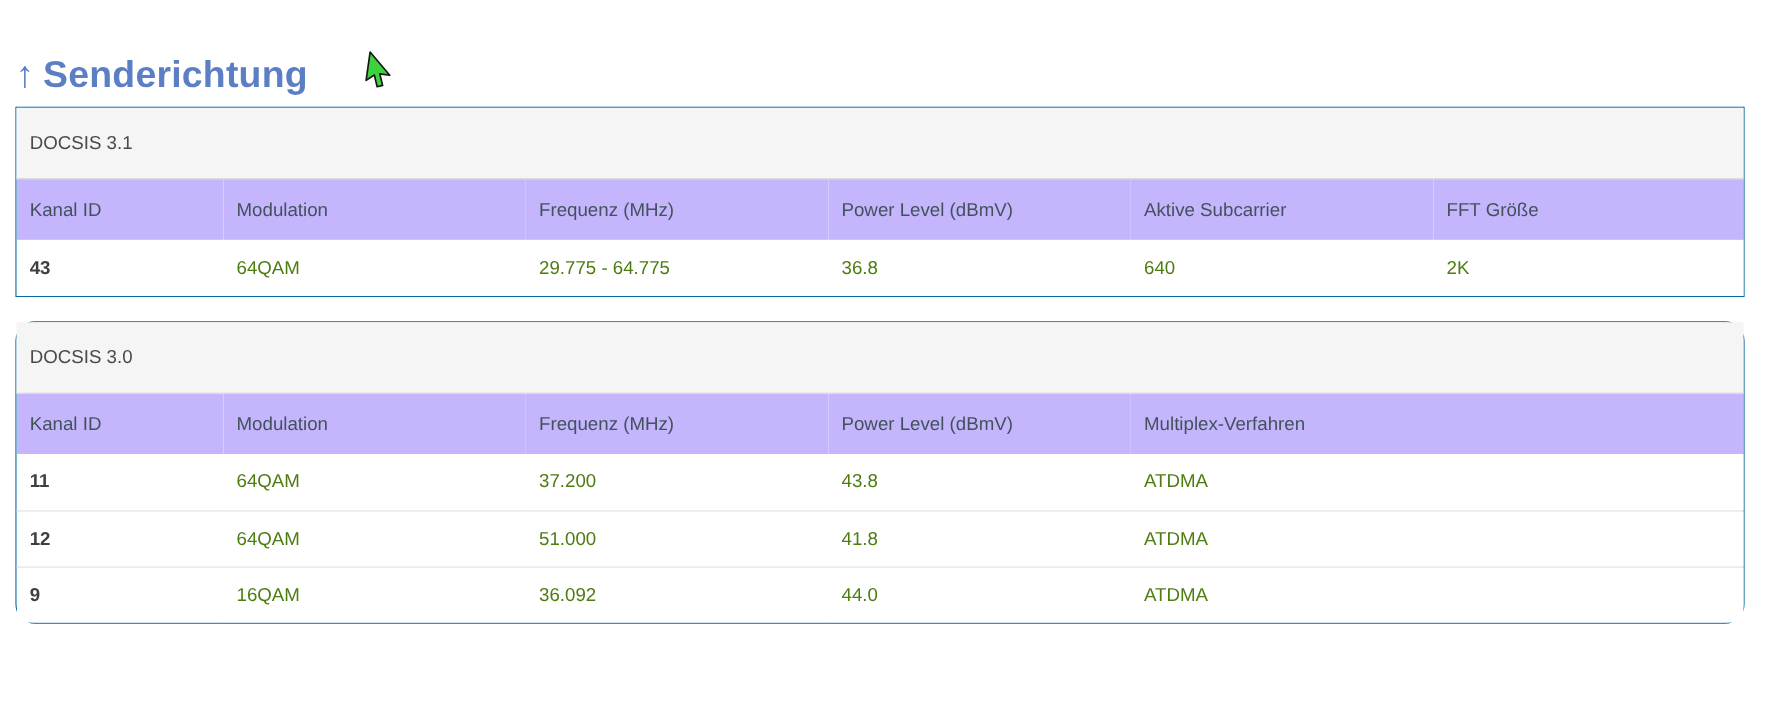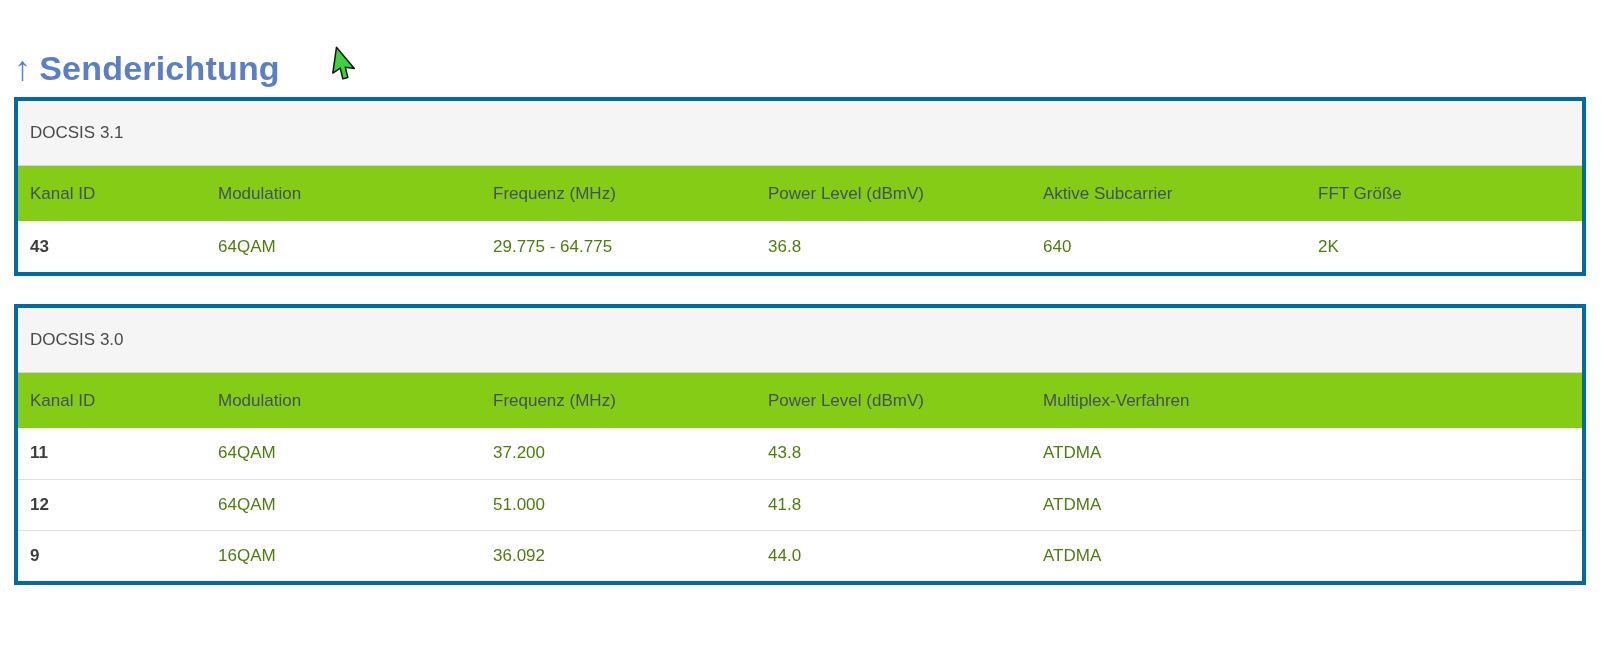--- a/index.html
+++ b/index.html
@@ -22,26 +22,26 @@
     color: #5b7ec4;
     letter-spacing: 0.2px;
     white-space: nowrap;
   }
   .page-title .arrow { margin-right: 8px; }
 
   .table-card {
     position: absolute;
     left: 14px;
     right: 25px;
-    border: 4px solid #0369a1;
+    border: 1px solid #0369a1;
     background: #ffffff;
     box-sizing: border-box;
   }
   .card-docsis31 { top: 97px; }
-  .card-docsis30 { top: 304px; }
+  .card-docsis30 { top: 292px; border-radius: 18px; }
 
   .section-header {
     height: 64px;
     background: #f5f5f5;
     border-bottom: 1px solid #d4d4d4;
     display: flex;
     align-items: center;
     padding-left: 12px;
     font-size: 17px;
     color: #4a4a4a;
@@ -55,21 +55,21 @@
   table.channels th,
   table.channels td {
     text-align: left;
     padding: 0 0 0 12px;
     vertical-align: middle;
     font-size: 17px;
     white-space: nowrap;
     overflow: hidden;
   }
   table.channels thead tr {
-    background: #84cc16;
+    background: #c4b5fd;
     height: 55px;
   }
   table.channels thead th {
     font-weight: 400;
     color: #42525c;
   }
   table.channels tbody tr {
     height: 51px;
     background: #ffffff;
     margin-top: 32px;

